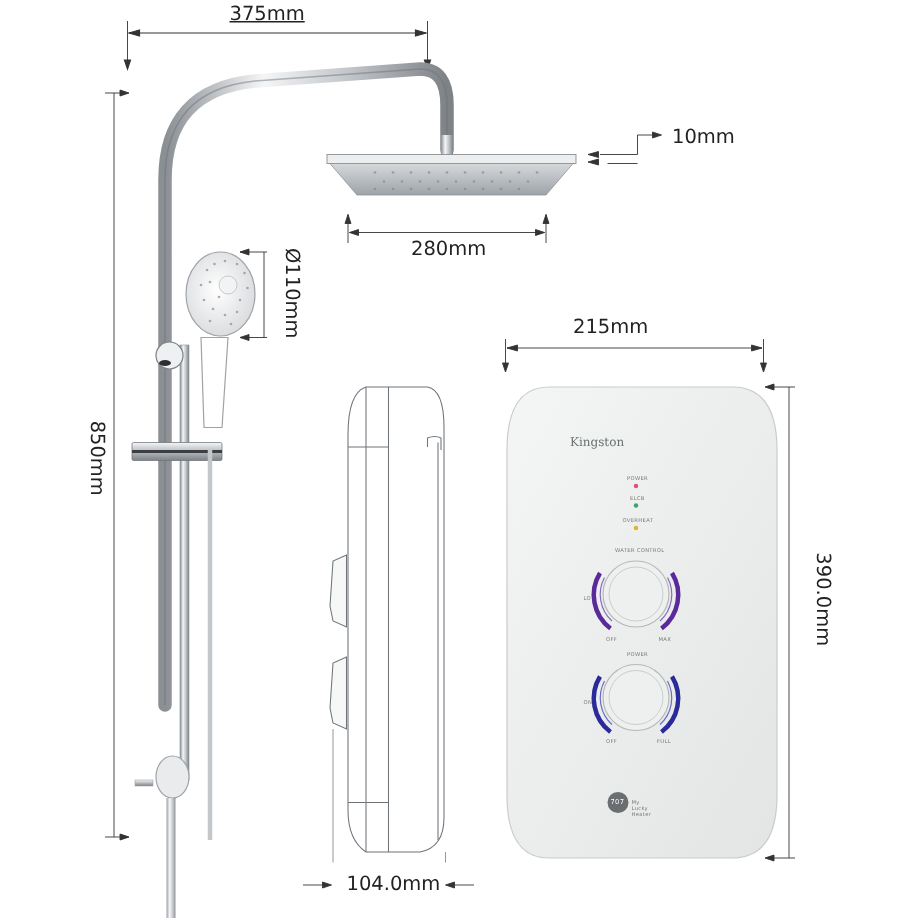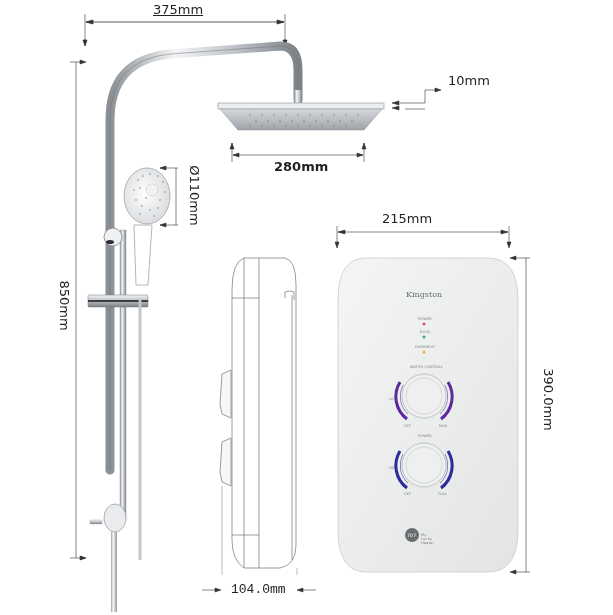--- a/index.html
+++ b/index.html
@@ -231,29 +231,29 @@
   <g stroke="#333" stroke-width="0.6" fill="#333">
     <line x1="513" y1="258" x2="530" y2="258"></line>
     <polygon points="510,258 516,256 516,260"></polygon>
     <line x1="526" y1="258" x2="526" y2="572"></line>
     <line x1="513" y1="572" x2="530" y2="572"></line>
     <polygon points="510,572 516,570 516,574"></polygon>
   </g>
 </svg>
 
 <div class="dim-label" style="left:153px; top:2px;text-decoration:underline;">375mm</div>
-<div class="dim-label" style="left:448px; top:73px;">10mm</div>
-<div class="dim-label" style="left:274px; top:159px;font-weight:bold;">280mm</div>
+<div class="dim-label" style="left:448px; top:84px;">10mm</div>
+<div class="dim-label" style="left:274px; top:159px;">280mm</div>
 <div class="dim-label vertical" style="left:164px; top:188px;">Ø110mm</div>
 <div class="dim-label vertical" style="left:39px; top:298px;">850mm</div>
 <div class="dim-label" style="left:382px; top:211px;">215mm</div>
 <div class="dim-label vertical" style="left:517px; top:392px;">390.0mm</div>
-<div class="dim-label" style="left:231px; top:582px;font-family:Liberation Mono, monospace;">104.0mm</div>
-
-<div class="panel-text" style="left:406px; top:290px; font-size:8px;">Kingston</div>
+<div class="dim-label" style="left:231px; top:582px;">104.0mm</div>
+
+<div class="panel-text" style="left:380px; top:290px; font-size:8px;">Kingston</div>
 <div class="tiny" style="left:418px; top:317px;">POWER</div>
 <div class="tiny" style="left:420px; top:330px;">ELCB</div>
 <div class="tiny" style="left:415px; top:345px;">OVERHEAT</div>
 
 <div class="tiny" style="left:410px; top:365px;">WATER CONTROL</div>
 <div class="tiny" style="left:389px; top:397px;">LO</div>
 <div class="tiny" style="left:404px; top:424px;">OFF</div>
 <div class="tiny" style="left:439px; top:424px;">MAX</div>
 
 <div class="tiny" style="left:418px; top:434px;">POWER</div>

